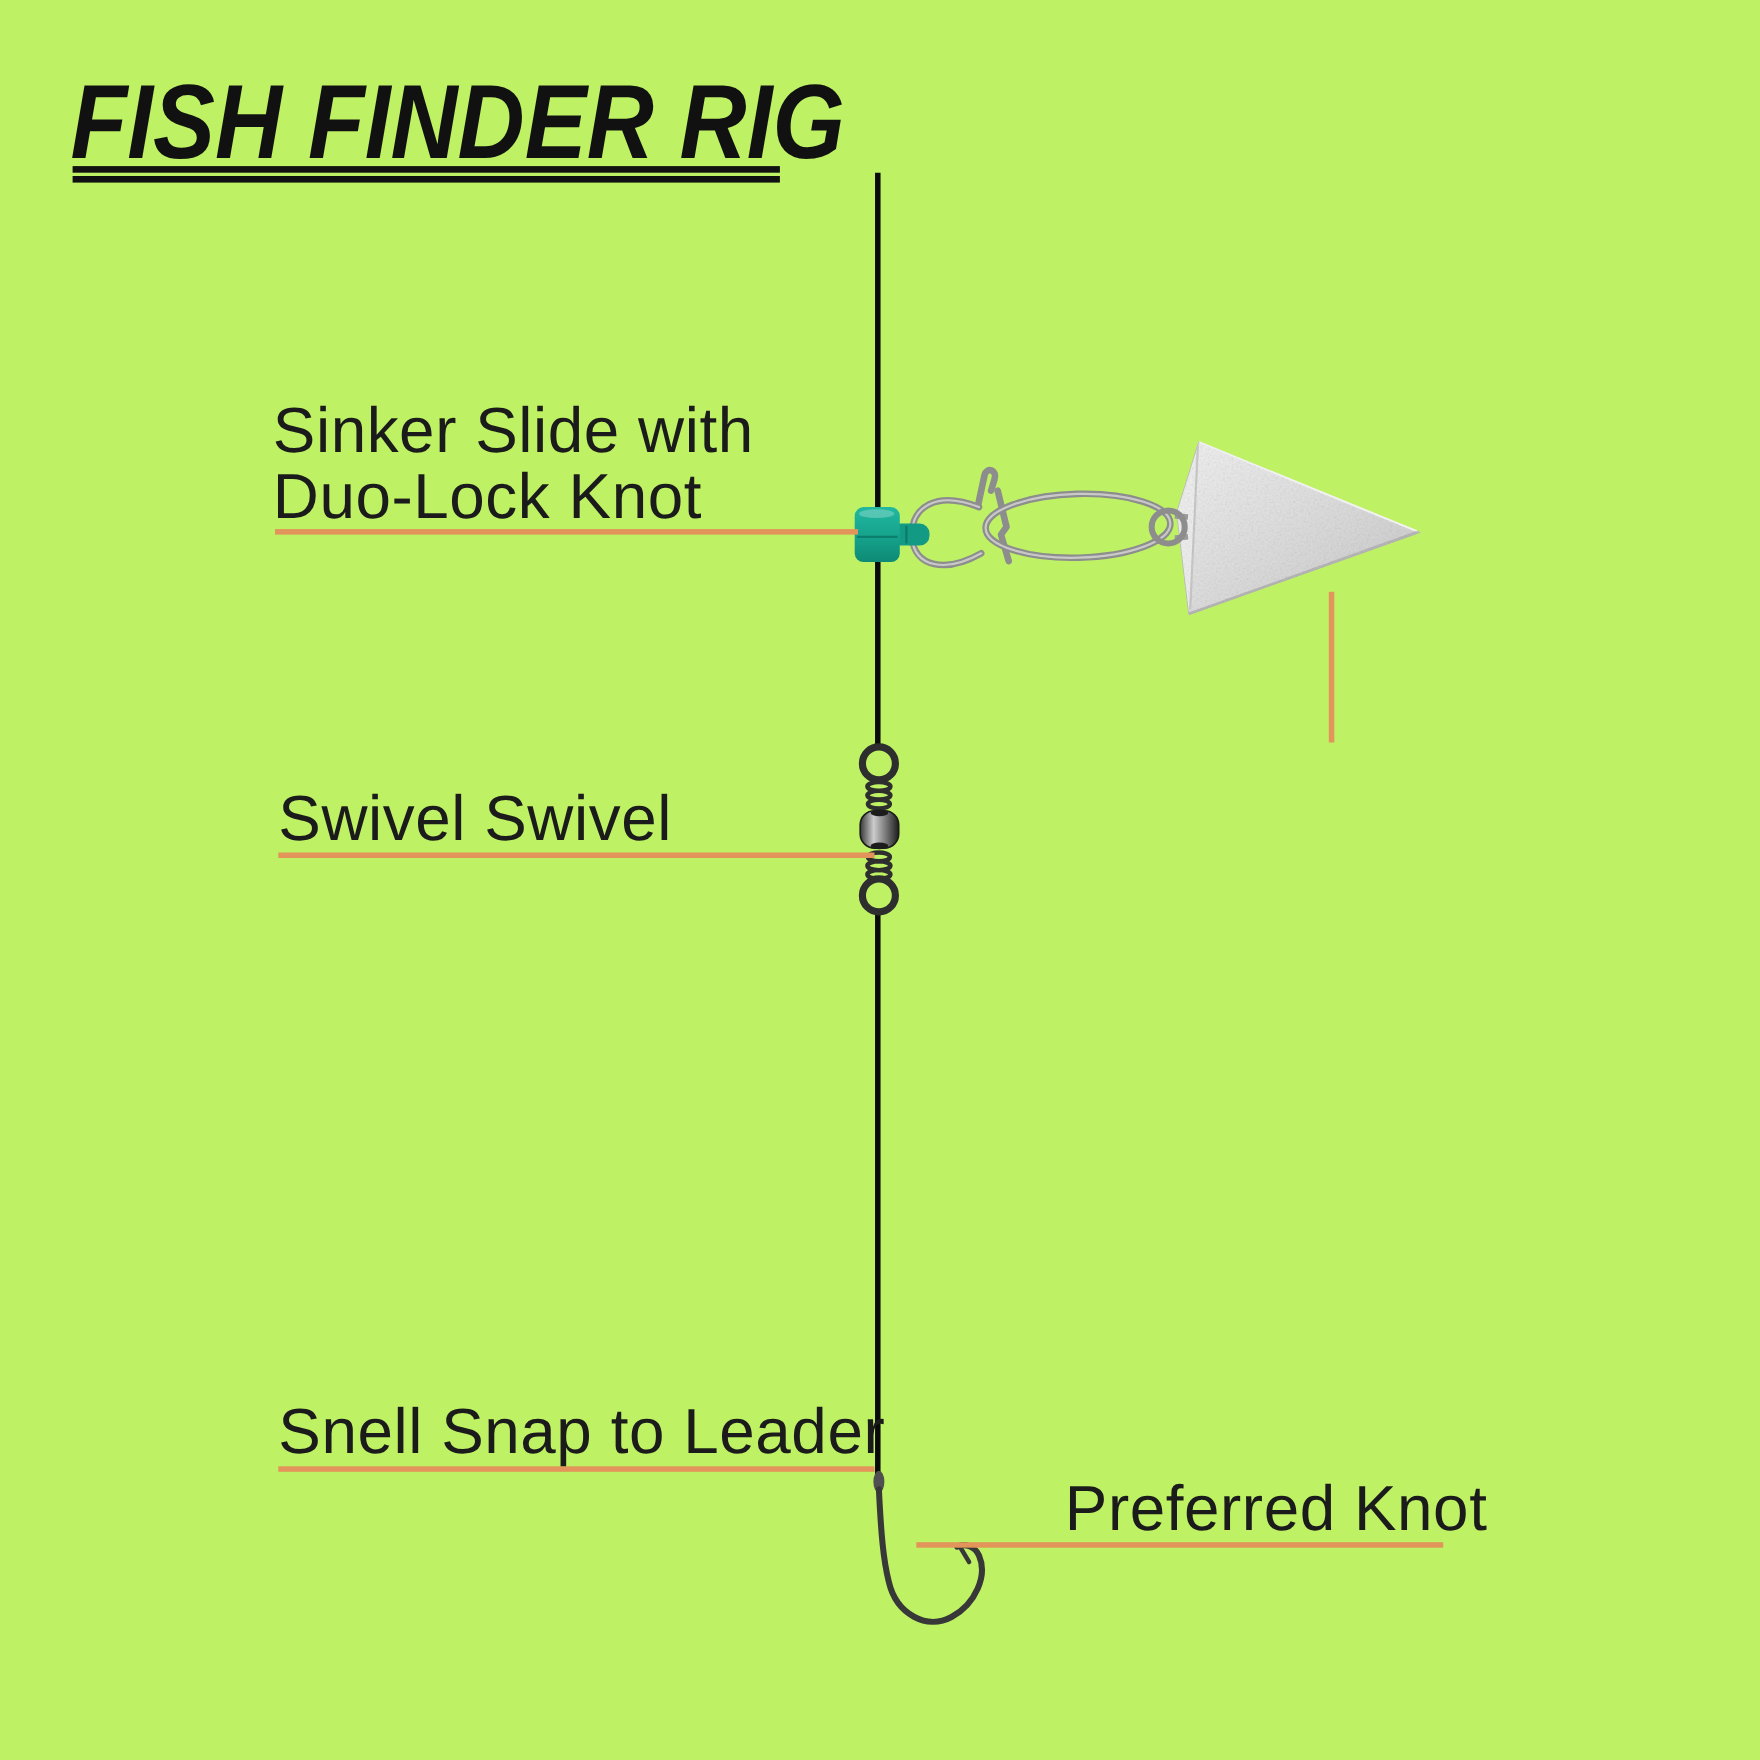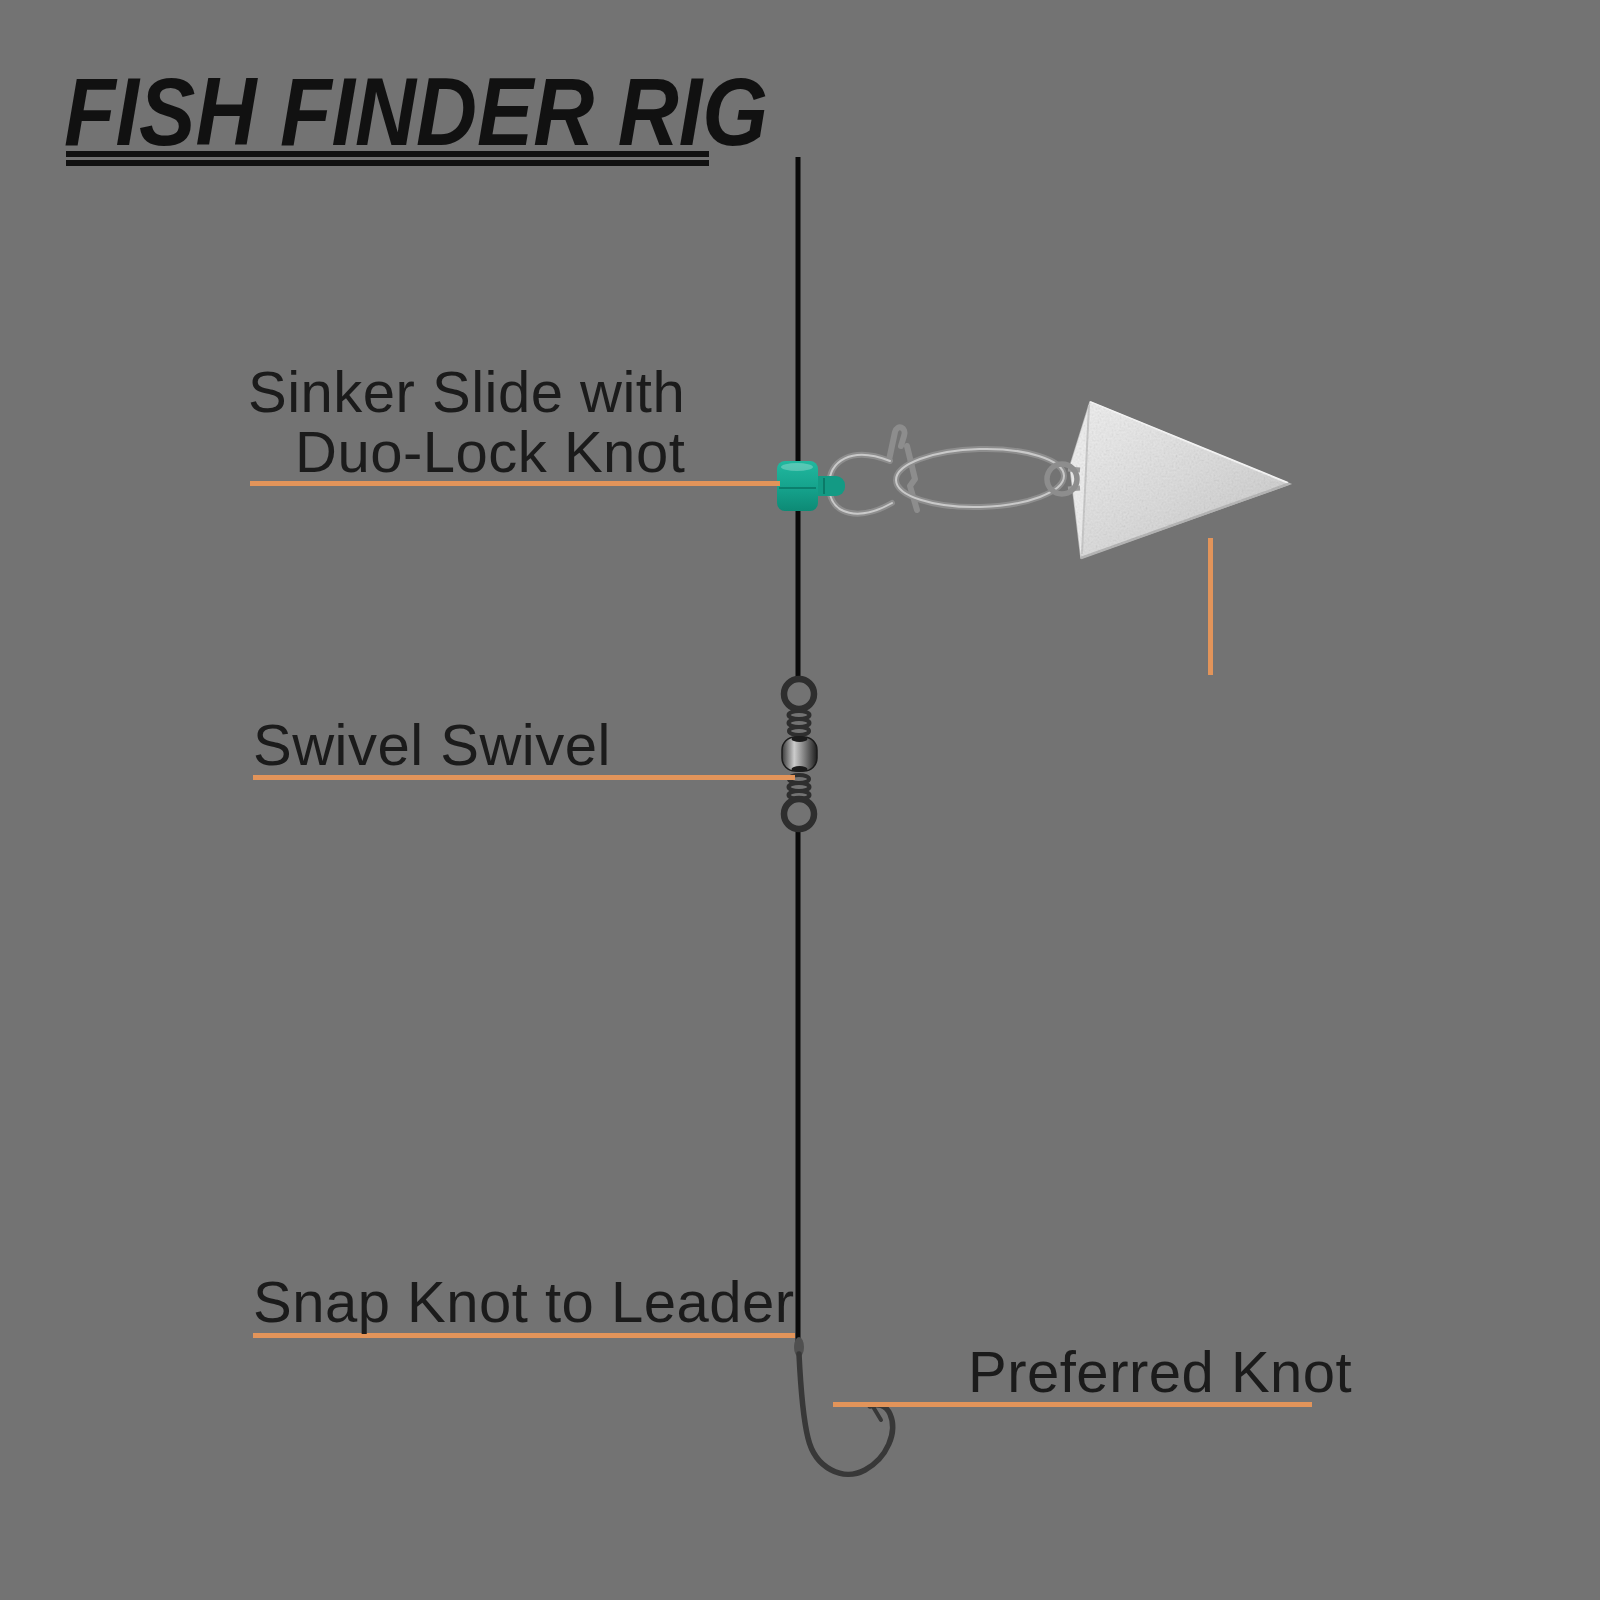--- a/index.html
+++ b/index.html
@@ -1,19 +1,19 @@
 <!DOCTYPE html>
 <html><head>
 <meta charset="utf-8">
 <style>
   html,body{margin:0;padding:0;background:#ffffff;}
   #canvas{
     position:relative;
     width:1600px;height:1600px;
-    background:#737373;
+    background:#bef264;
     overflow:hidden;
     font-family:"Liberation Sans",sans-serif;
   }
   #title{
     position:absolute;left:64px;top:64px;
     font-size:96px;line-height:96px;
     font-weight:bold;font-style:italic;
     color:#111111;white-space:nowrap;
     transform:scaleX(0.88);transform-origin:left top;
     letter-spacing:0px;
@@ -124,21 +124,21 @@
       <path d="M 872,1405 L 881,1420" fill="none" stroke="#383838" stroke-width="4" stroke-linecap="round"></path>
     </g>
   </svg>
 
   <div class="leader" style="left:250px;top:481px;width:530px;height:5px;"></div>
   <div class="leader" style="left:253px;top:775px;width:542px;height:5px;"></div>
   <div class="leader" style="left:1208px;top:538px;width:5px;height:137px;"></div>
   <div class="leader" style="left:253px;top:1333px;width:542px;height:5px;"></div>
   <div class="leader" style="left:833px;top:1402px;width:479px;height:5px;"></div>
 
-  <div class="label" style="left:248px;top:362px;text-align:right;">
+  <div class="label" style="left:248px;top:362px;">
     <div>Sinker Slide with</div>
     <div>Duo-Lock Knot</div>
   </div>
   <div class="label" style="left:253px;top:715px;">Swivel Swivel</div>
-  <div class="label" style="left:253px;top:1272px;">Snap Knot to Leader</div>
+  <div class="label" style="left:253px;top:1272px;">Snell Snap to Leader</div>
   <div class="label" style="left:968px;top:1342px;">Preferred Knot</div>
 
 </div>
 
 </body></html>

